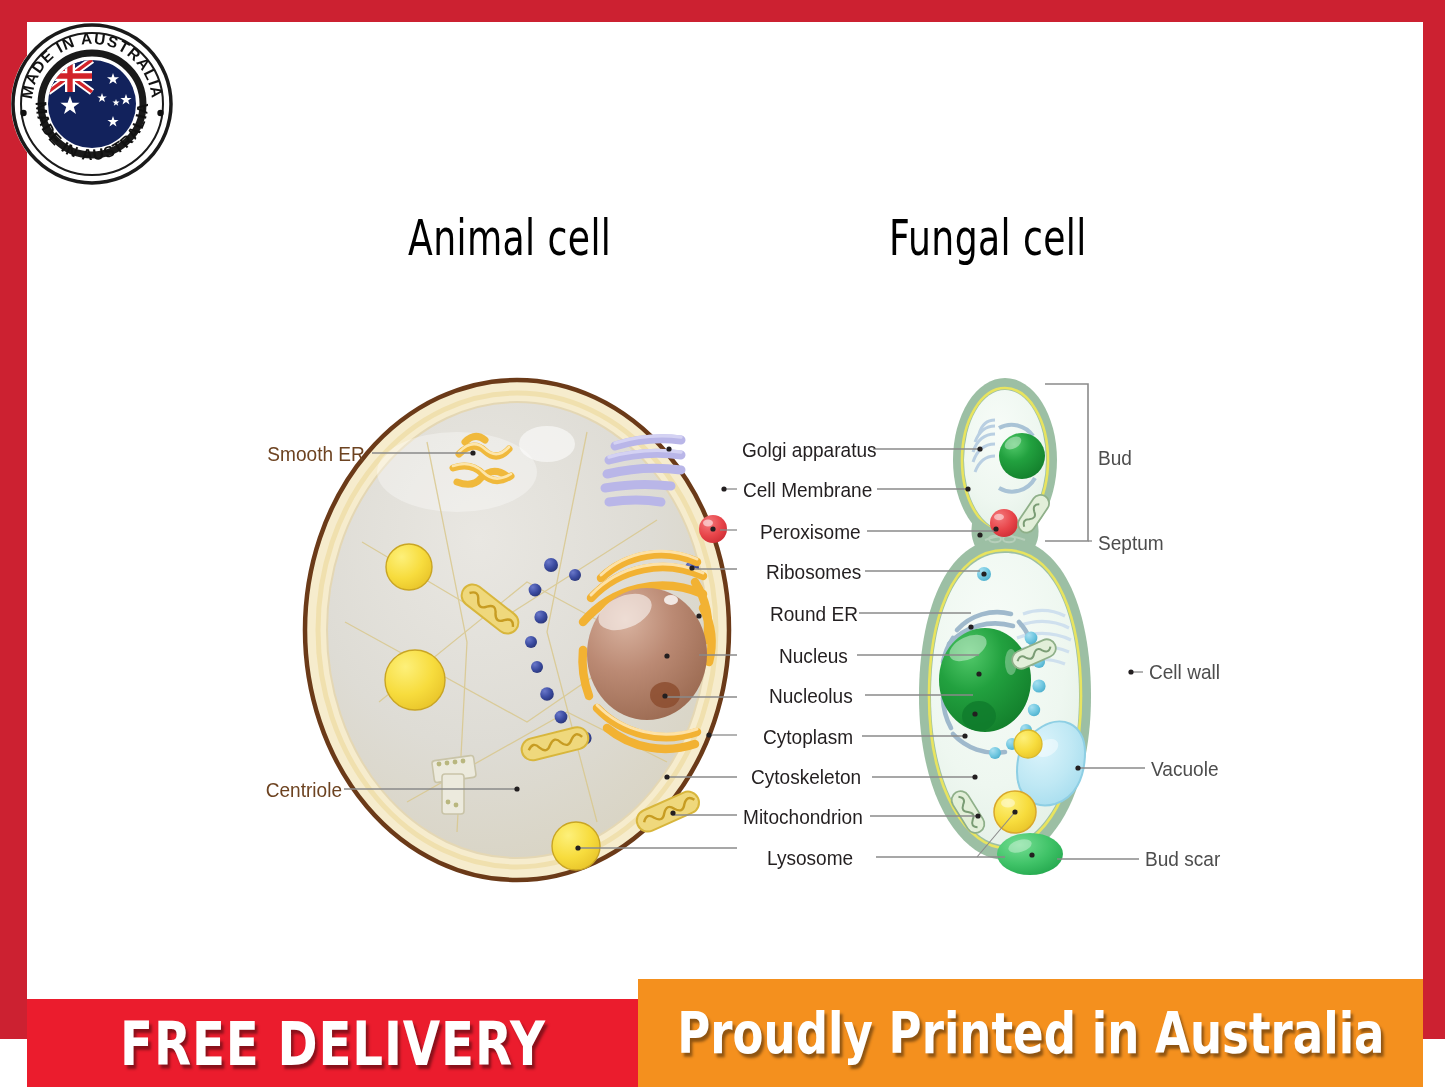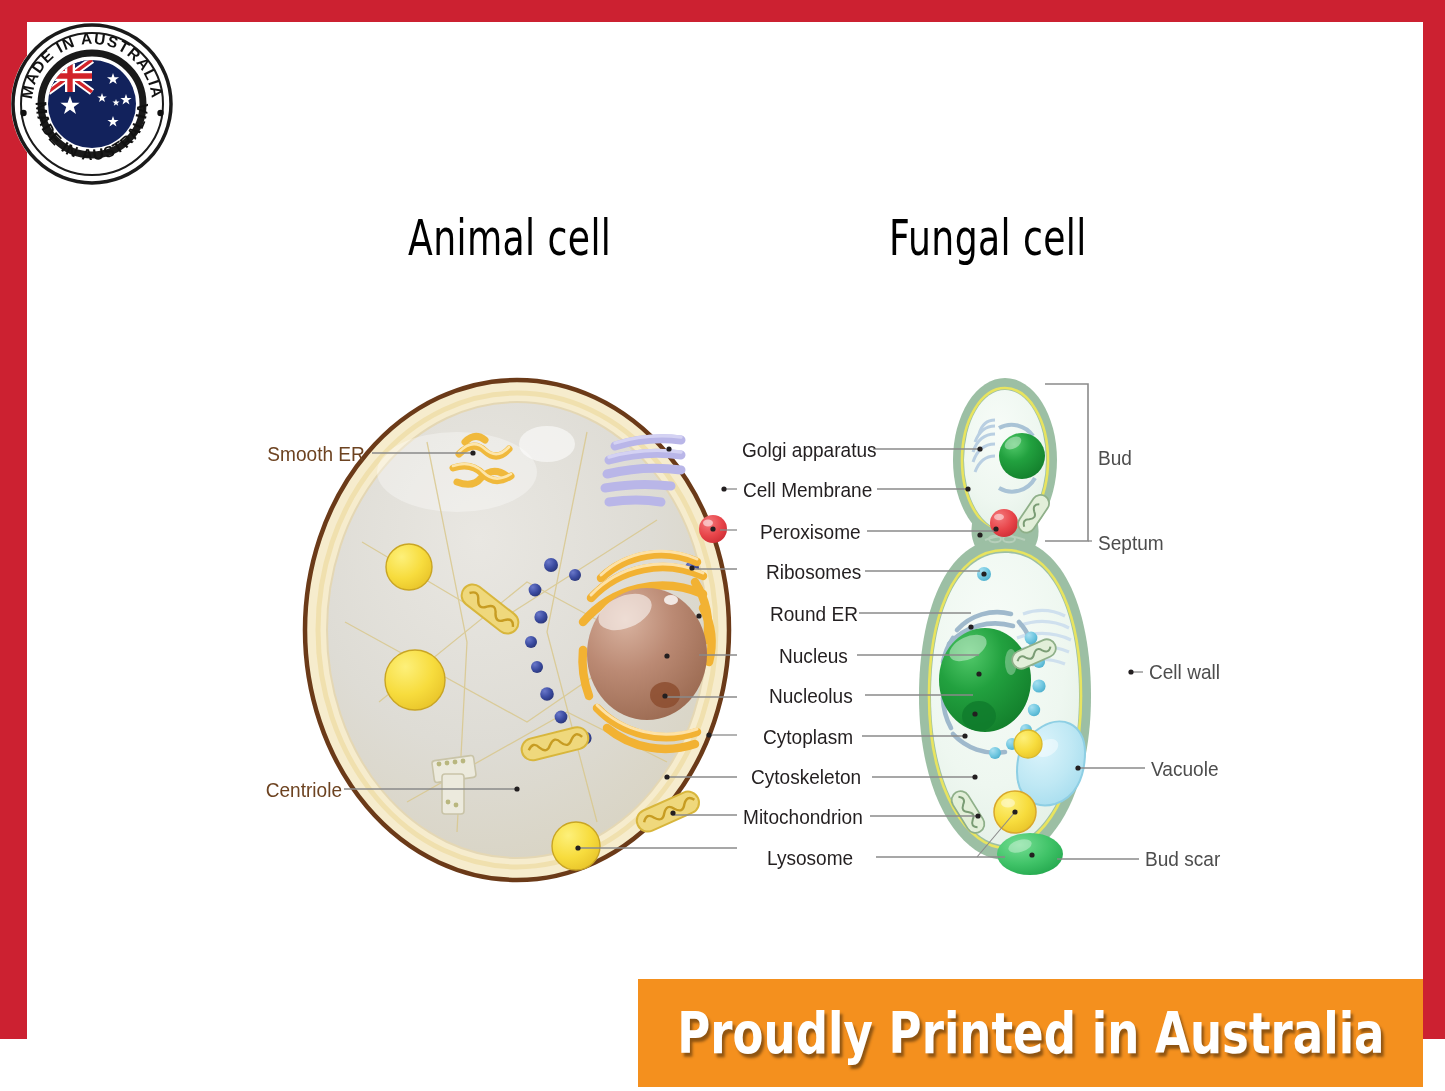--- a/index.html
+++ b/index.html
@@ -497,17 +497,20 @@
     <div class="lab right" style="left:716px; top:783px;">Mitochondrion</div>
     <div class="lab right" style="left:740px; top:824px;">Lysosome</div>
 
     <div class="lab gray right" style="left:1071px; top:424px;">Bud</div>
     <div class="lab gray right" style="left:1071px; top:509px;">Septum</div>
     <div class="lab gray right" style="left:1122px; top:638px;">Cell wall</div>
     <div class="lab gray right" style="left:1124px; top:735px;">Vacuole</div>
     <div class="lab gray right" style="left:1118px; top:825px;">Bud scar</div>
   </div>
 
+  <div class="band-red">
+    <div class="band-txt" id="band-free">FREE DELIVERY</div>
+  </div>
   <div class="band-orange">
     <div class="band-txt" id="band-printed">Proudly Printed in Australia</div>
   </div>
 
 </div>
 
 </body></html>

